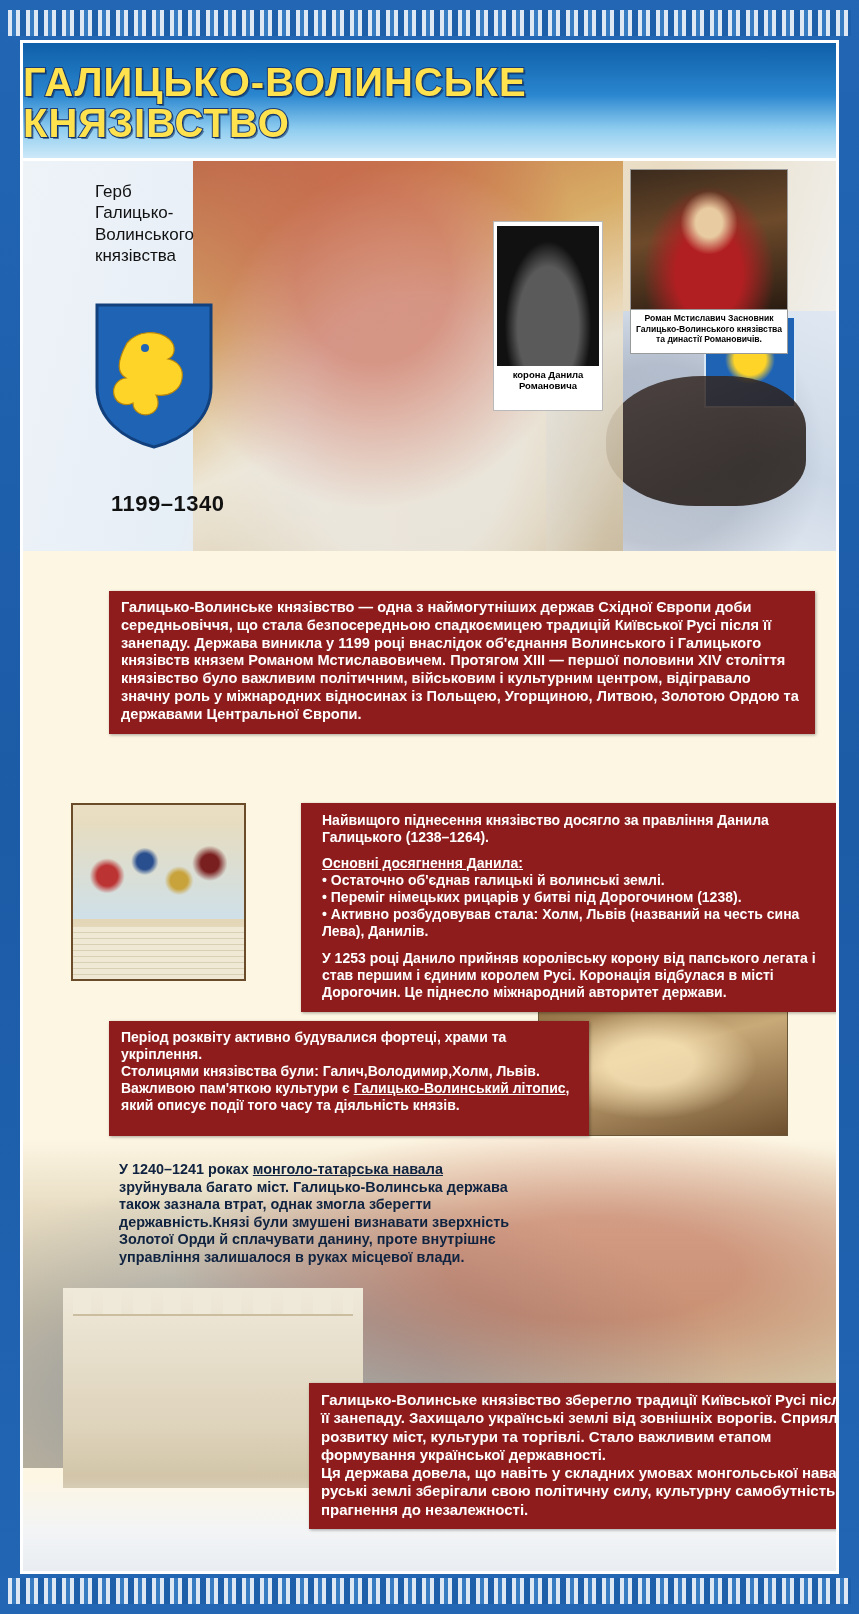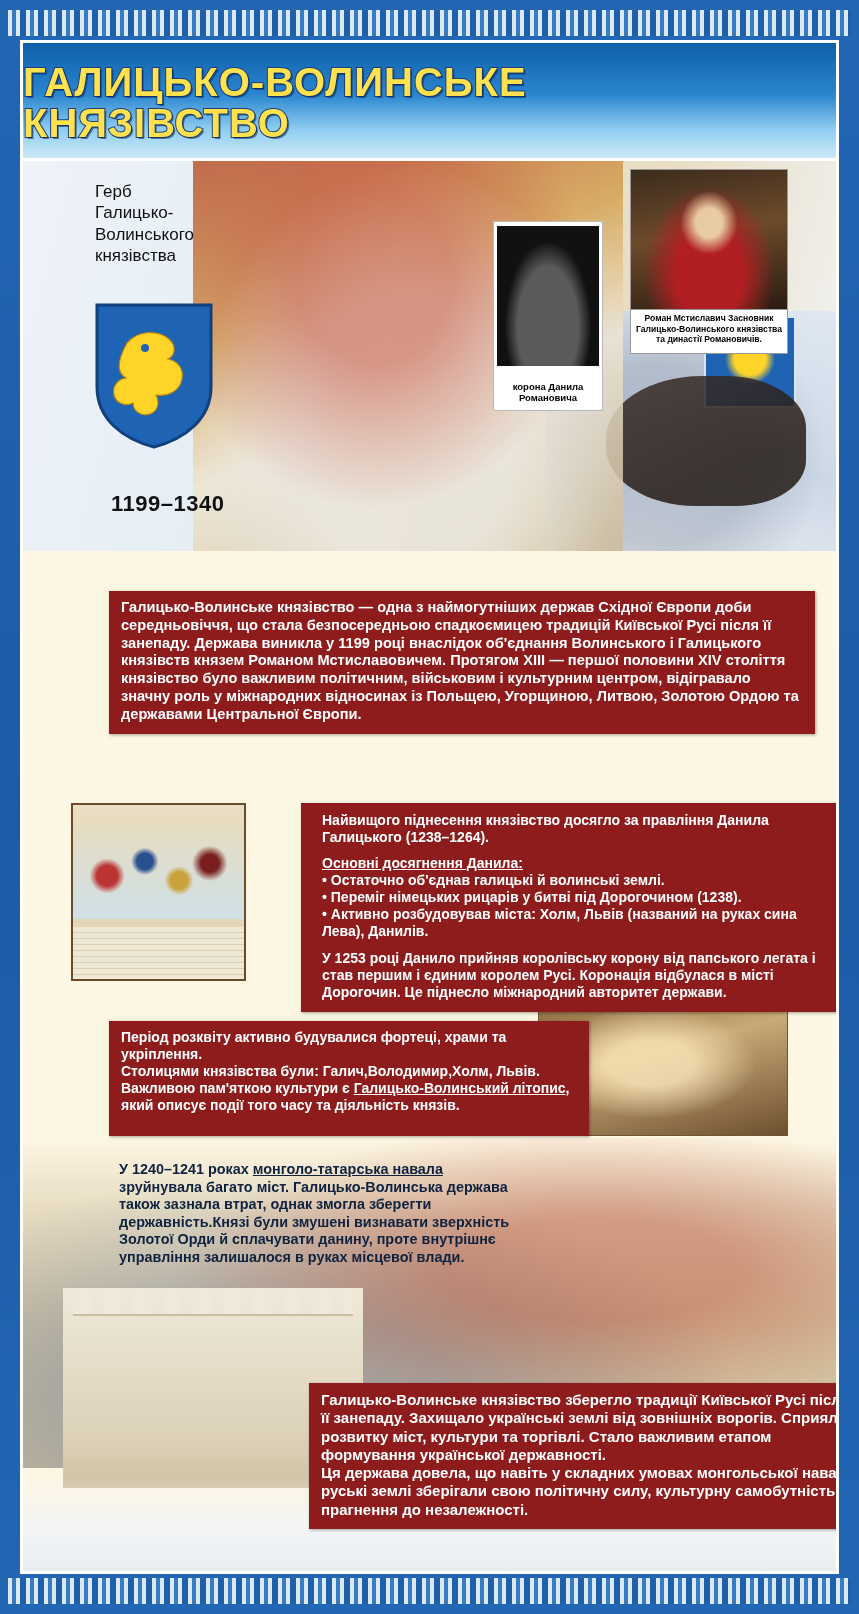--- a/index.html
+++ b/index.html
@@ -158,21 +158,21 @@
     background:
       radial-gradient(ellipse at 50% 72%, #5a5a5a 0 42%, #111 60%),
       linear-gradient(180deg,#111 0%, #2a2a2a 100%);
   }
   .crown-caption {
     font-size: 9.5px;
     font-weight: bold;
     text-align: center;
     line-height: 1.2;
     color: #000;
-    margin-top: 15px;
+    margin-top: 3px;
   }
 
   
   .portrait-card {
     position: absolute;
     right: 48px; top: 8px;
     width: 158px; height: 185px;
     background: #ffffff;
     border: 1px solid #9a9a9a;
     z-index: 7;
@@ -371,21 +371,21 @@
     </div>
 
     <div class="miniature"></div>
 
     <div class="panel" id="panel-danylo">
       <p>Найвищого піднесення князівство досягло за правління Данила Галицького (1238–1264).</p>
       <span class="gap"></span>
       <p class="u">Основні досягнення Данила:</p>
       <p>• Остаточно об'єднав галицькі й волинські землі.</p>
       <p>• Переміг німецьких рицарів у битві під Дорогочином (1238).</p>
-      <p>• Активно розбудовував міста: Холм, Львів (названий на руках сина Лева), Данилів.</p>
+      <p>• Активно розбудовував стала: Холм, Львів (названий на честь сина Лева), Данилів.</p>
       <span class="gap"></span>
       <p>У 1253 році Данило прийняв королівську корону від папського легата і став першим і єдиним королем Русі. Коронація відбулася в місті Дорогочин. Це піднесло міжнародний авторитет держави.</p>
     </div>
 
     <div class="coronation"></div>
 
     <div class="panel" id="panel-culture">
       <p>Період розквіту активно будувалися фортеці, храми та укріплення.</p>
       <p>Столицями князівства були: Галич,Володимир,Холм, Львів.</p>
       <p>

